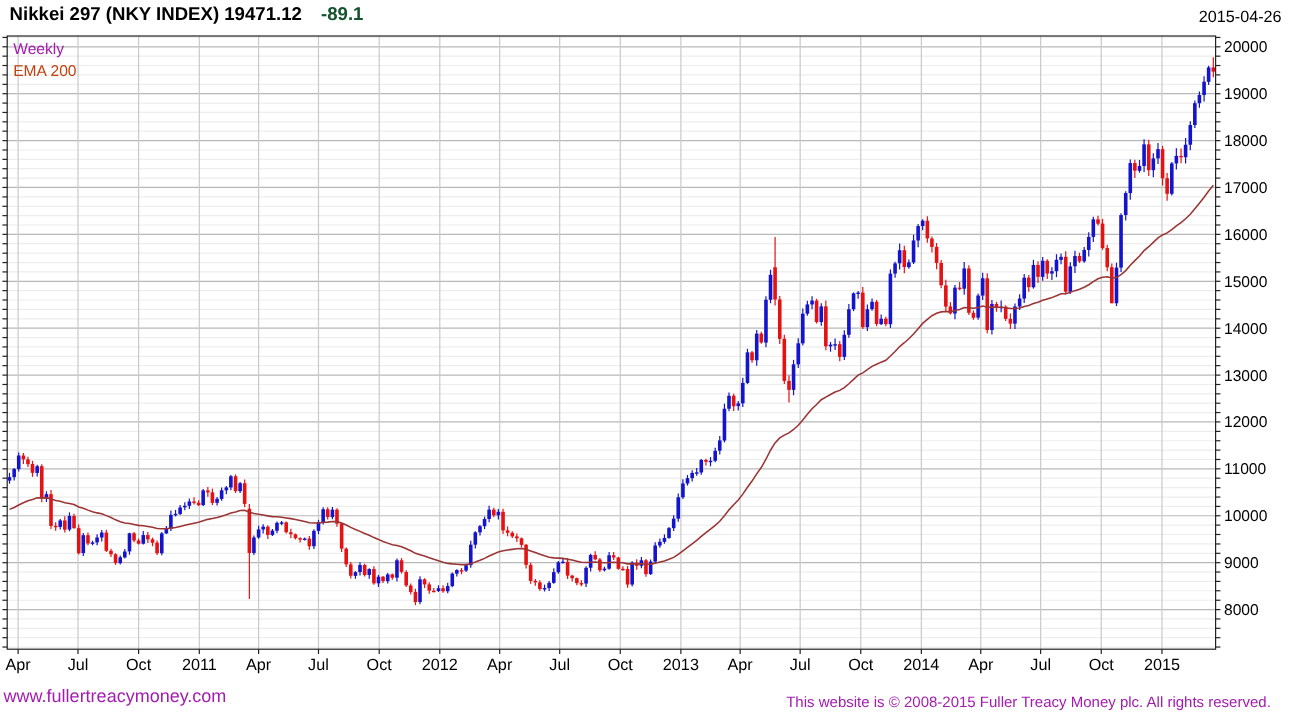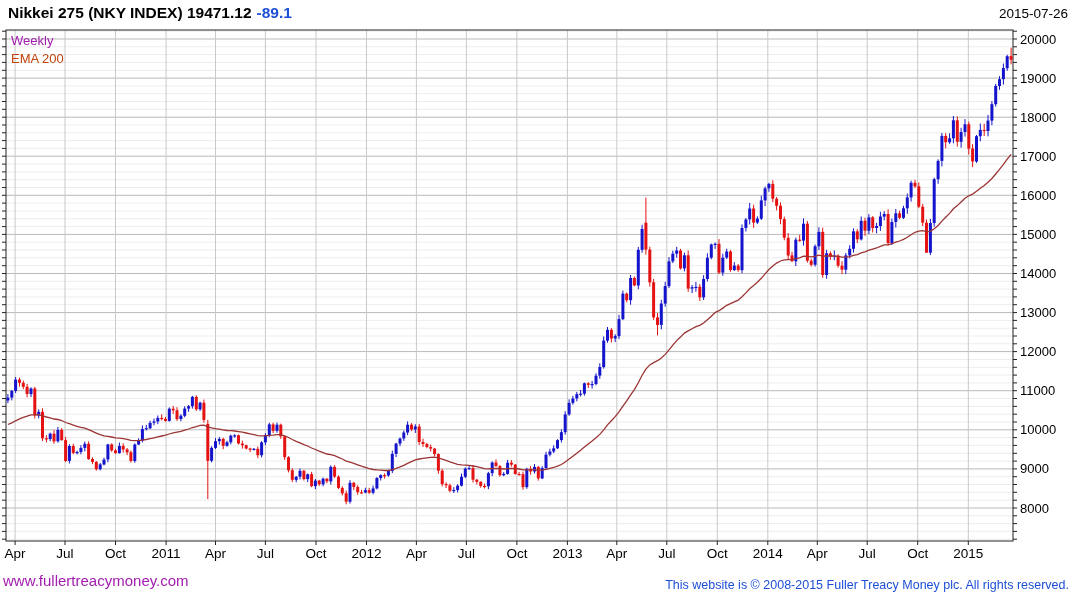--- a/index.html
+++ b/index.html
@@ -1,36 +1,36 @@
 <!DOCTYPE html>
 <html><head>
 <meta charset="utf-8">
 <style>
   html,body{margin:0;padding:0}
   body{width:1075px;height:600px;position:relative;background:#ffffff;
        font-family:"Liberation Sans",sans-serif;overflow:hidden}
   .title{position:absolute;top:4px;left:8px;font-size:15.5px;font-weight:bold;color:#000;white-space:nowrap}
-  .title .chg{color:#1d4ed8;margin-left:5px}
+  .title .chg{color:#14532d;margin-left:16px}
   .date{position:absolute;top:6px;right:7px;font-size:13.5px;color:#000}
   #chart{position:absolute;top:0;left:0;pointer-events:none}
   .legend-weekly{position:absolute;top:33px;left:11px;font-size:13px;color:#a21caf}
   .legend-ema{position:absolute;top:51px;left:11px;font-size:13px;color:#c2410c}
   .footer-link{position:absolute;top:572px;left:3px;font-size:15px;color:#a21caf;text-decoration:none}
-  .copyright{position:absolute;top:578px;right:6px;font-size:12.5px;color:#1d4ed8}
+  .copyright{position:absolute;top:578px;right:16px;font-size:12.5px;color:#a21caf}
 </style>
 </head>
 <body>
 
 <div>
 
   <div class="title">
-    <span>Nikkei 275 (NKY INDEX) 19471.12</span><span class="chg">-89.1</span>
+    <span>Nikkei 297 (NKY INDEX) 19471.12</span><span class="chg">-89.1</span>
   </div>
 
-  <div class="date">2015-07-26</div>
+  <div class="date">2015-04-26</div>
 
   <svg id="chart" width="1075" height="600" viewBox="0 0 1075 600">
       <g>
         <line x1="6" x2="1013" y1="539.2" y2="539.2" stroke="#ededed" stroke-width="1"></line>
         <line x1="6" x2="1013" y1="531.4" y2="531.4" stroke="#ededed" stroke-width="1"></line>
         <line x1="6" x2="1013" y1="523.6" y2="523.6" stroke="#ededed" stroke-width="1"></line>
         <line x1="6" x2="1013" y1="515.8" y2="515.8" stroke="#ededed" stroke-width="1"></line>
         <line x1="6" x2="1013" y1="500.2" y2="500.2" stroke="#ededed" stroke-width="1"></line>
         <line x1="6" x2="1013" y1="492.3" y2="492.3" stroke="#ededed" stroke-width="1"></line>
         <line x1="6" x2="1013" y1="484.5" y2="484.5" stroke="#ededed" stroke-width="1"></line>

